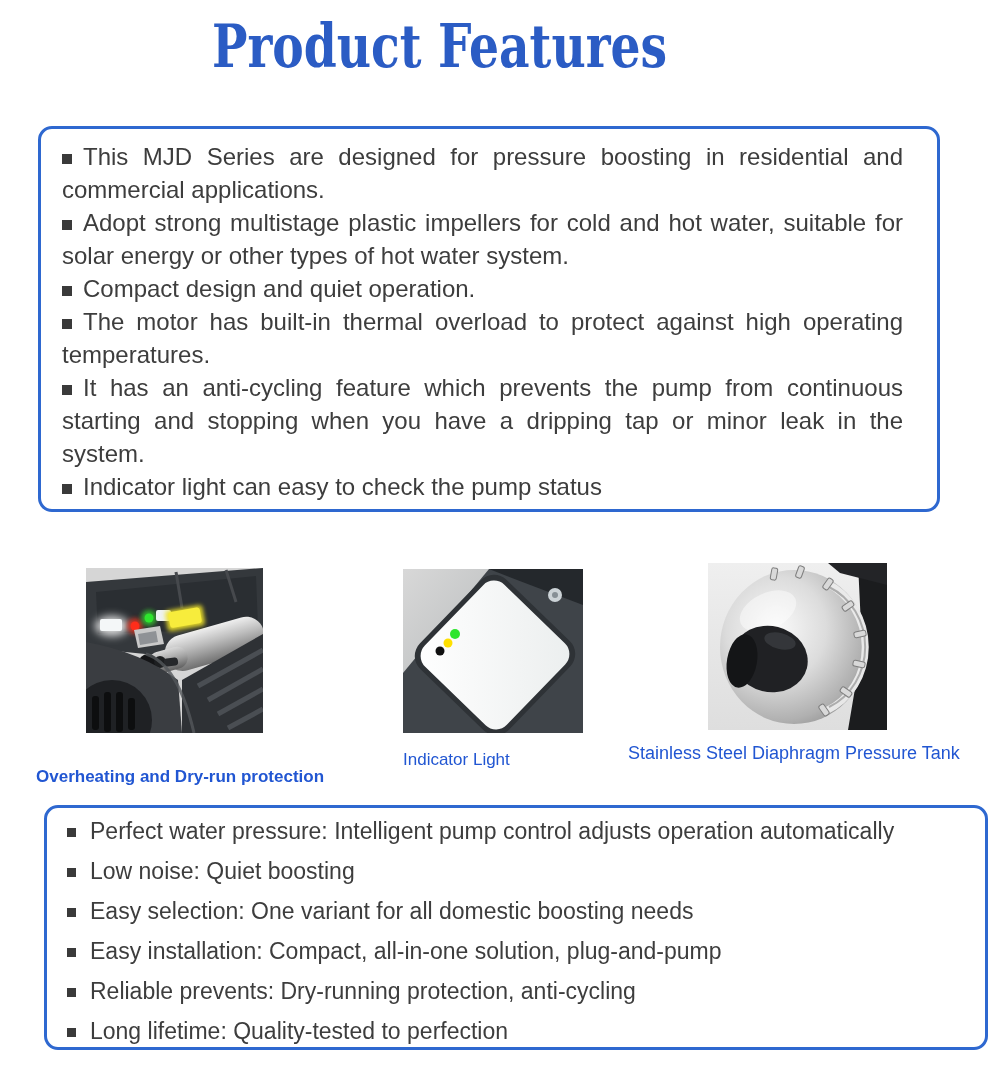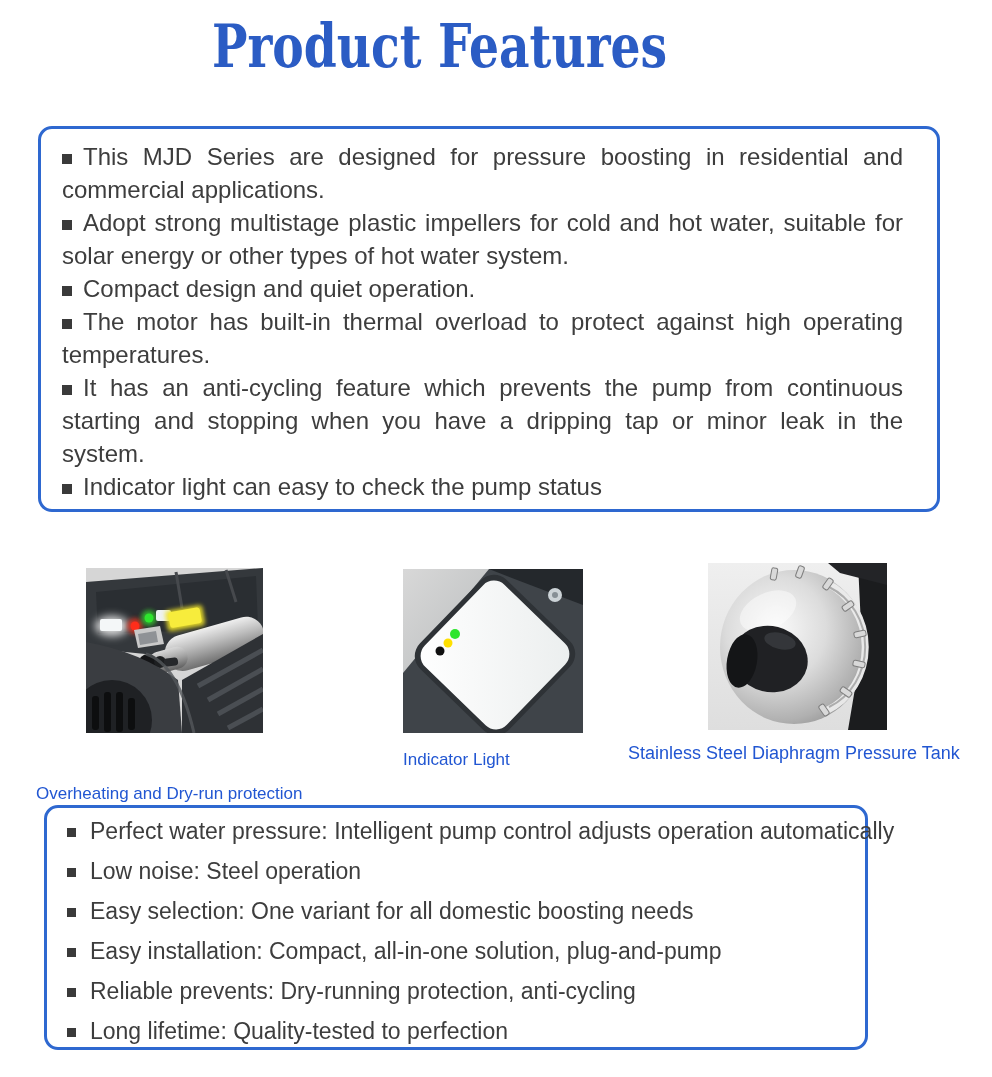--- a/index.html
+++ b/index.html
@@ -24,37 +24,37 @@
   }
   .fbox1{left:38px;top:126px;width:902px;height:386px;padding:11px 34px 0 21px;}
   .fbox1 p{
     margin:0;font-size:24px;line-height:33px;color:#3d3d3d;
     text-align:justify;
   }
   .sq{
     display:inline-block;width:10px;height:10px;background:#3a3a3a;
     margin-right:11px;vertical-align:1px;
   }
-  .fbox2{left:44px;top:805px;width:824px;height:245px;padding:3px 2px 0 20px;}
+  .fbox2{left:44px;top:805px;width:944px;height:245px;padding:3px 2px 0 20px;}
   .fbox2 .row{
     display:block;margin:0;font-size:23px;line-height:40px;color:#3d3d3d;
     white-space:nowrap;
   }
   .sq2{
     display:inline-block;width:9px;height:9px;background:#3a3a3a;
     margin-right:14px;vertical-align:2px;
   }
   
   .fig{position:absolute;overflow:hidden;}
   .fig svg{display:block;}
   .caption{
     position:absolute;color:#2156d2;font-size:17px;line-height:20px;
     white-space:nowrap;
   }
-  .cap1{left:36px;top:784px;}
+  .cap1{left:36px;top:767px;font-weight:bold;}
   .cap2{left:403px;top:750px;width:180px;}
   .cap3{left:628px;top:743px;font-size:18px;}
 </style>
 </head>
 <body>
 
 <div class="page">
 
   <div class="title-wrap">
     <span class="title">Product Features</span>
@@ -204,20 +204,20 @@
       <ellipse cx="72" cy="78" rx="16" ry="8" fill="#3a3c40" opacity="0.8" transform="rotate(14 72 78)"></ellipse>
     </svg>
   </div>
 
   <div class="caption cap1">Overheating and Dry-run protection</div>
   <div class="caption cap2">Indicator Light</div>
   <div class="caption cap3">Stainless Steel Diaphragm Pressure Tank</div>
 
   <div class="fbox fbox2">
     <p class="row"><span class="sq2"></span><span>Perfect water pressure: Intelligent pump control adjusts operation automatically</span></p>
-    <p class="row"><span class="sq2"></span><span>Low noise: Steel operation</span></p>
+    <p class="row"><span class="sq2"></span><span>Low noise: Quiet boosting</span></p>
     <p class="row"><span class="sq2"></span><span>Easy selection: One variant for all domestic boosting needs</span></p>
     <p class="row"><span class="sq2"></span><span>Easy installation: Compact, all-in-one solution, plug-and-pump</span></p>
     <p class="row"><span class="sq2"></span><span>Reliable prevents: Dry-running protection, anti-cycling</span></p>
     <p class="row"><span class="sq2"></span><span>Long lifetime: Quality-tested to perfection</span></p>
   </div>
 
 </div>
 
 </body></html>

